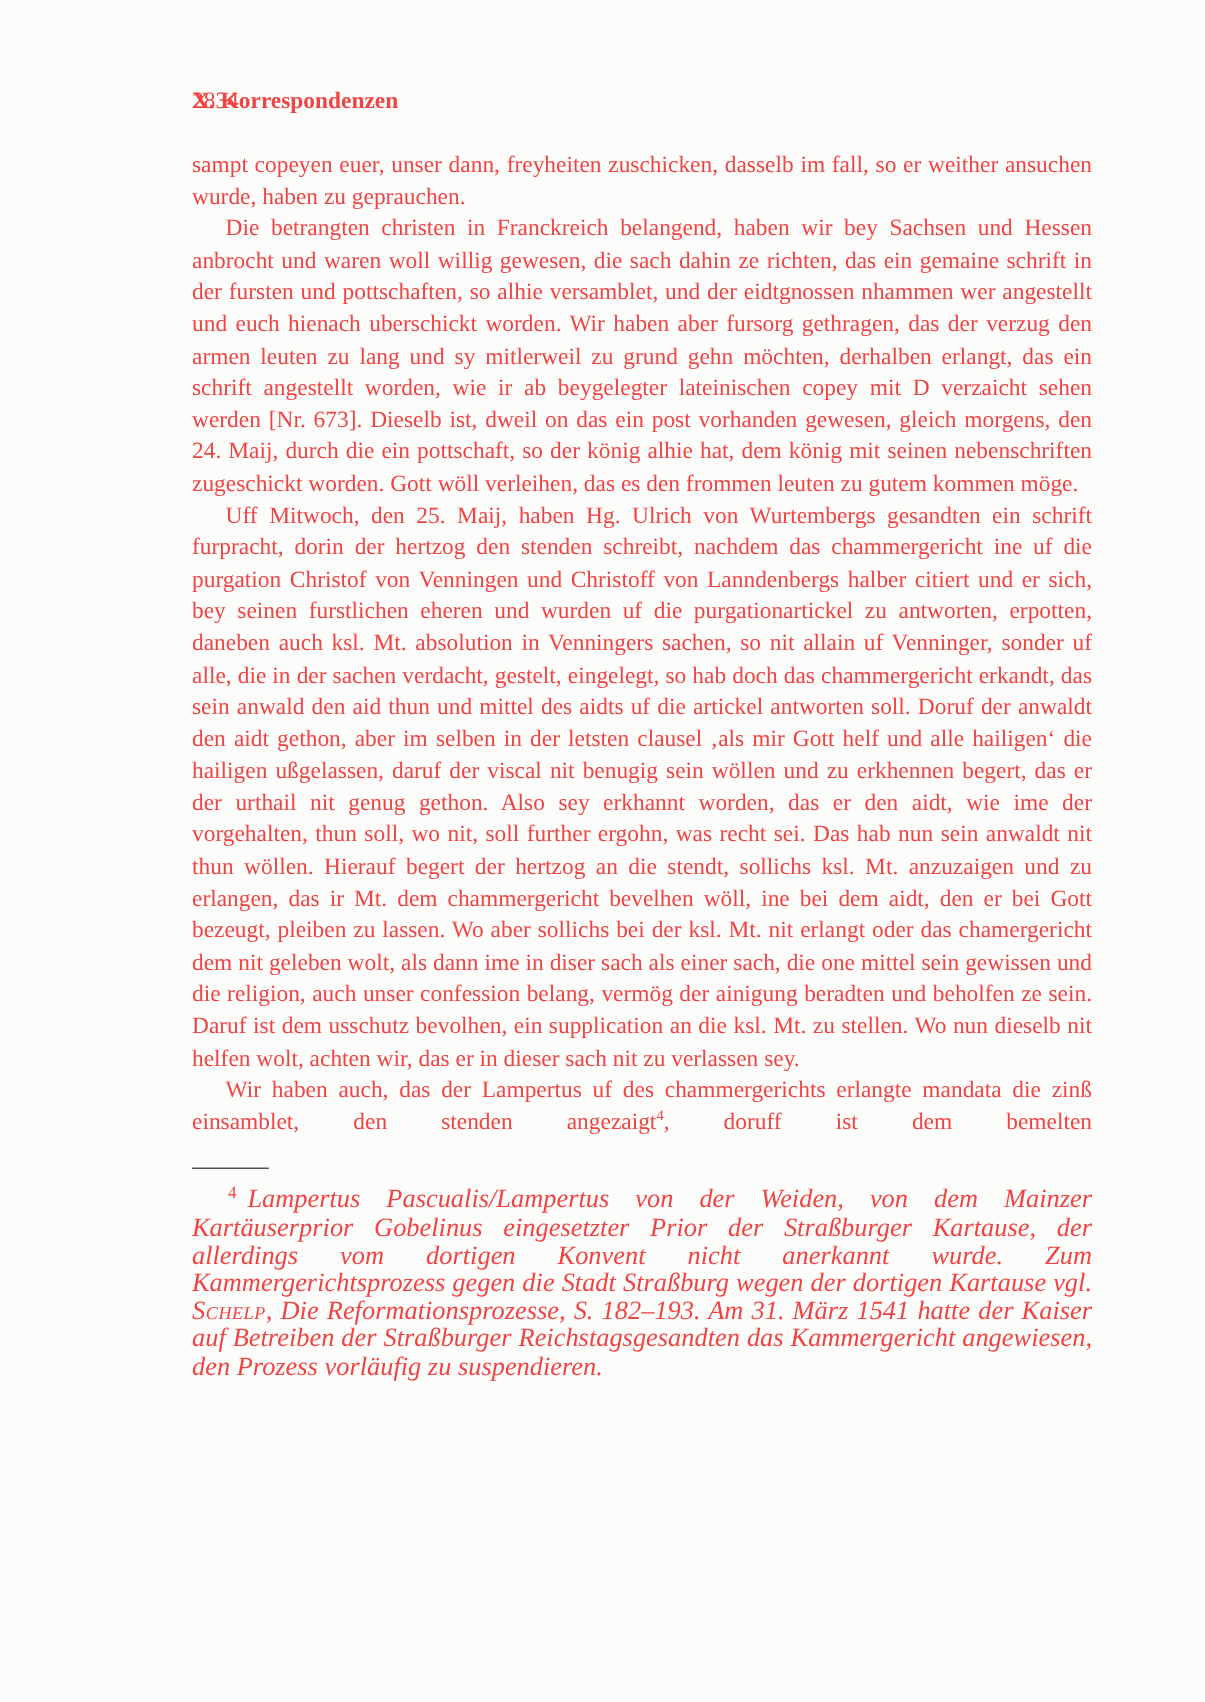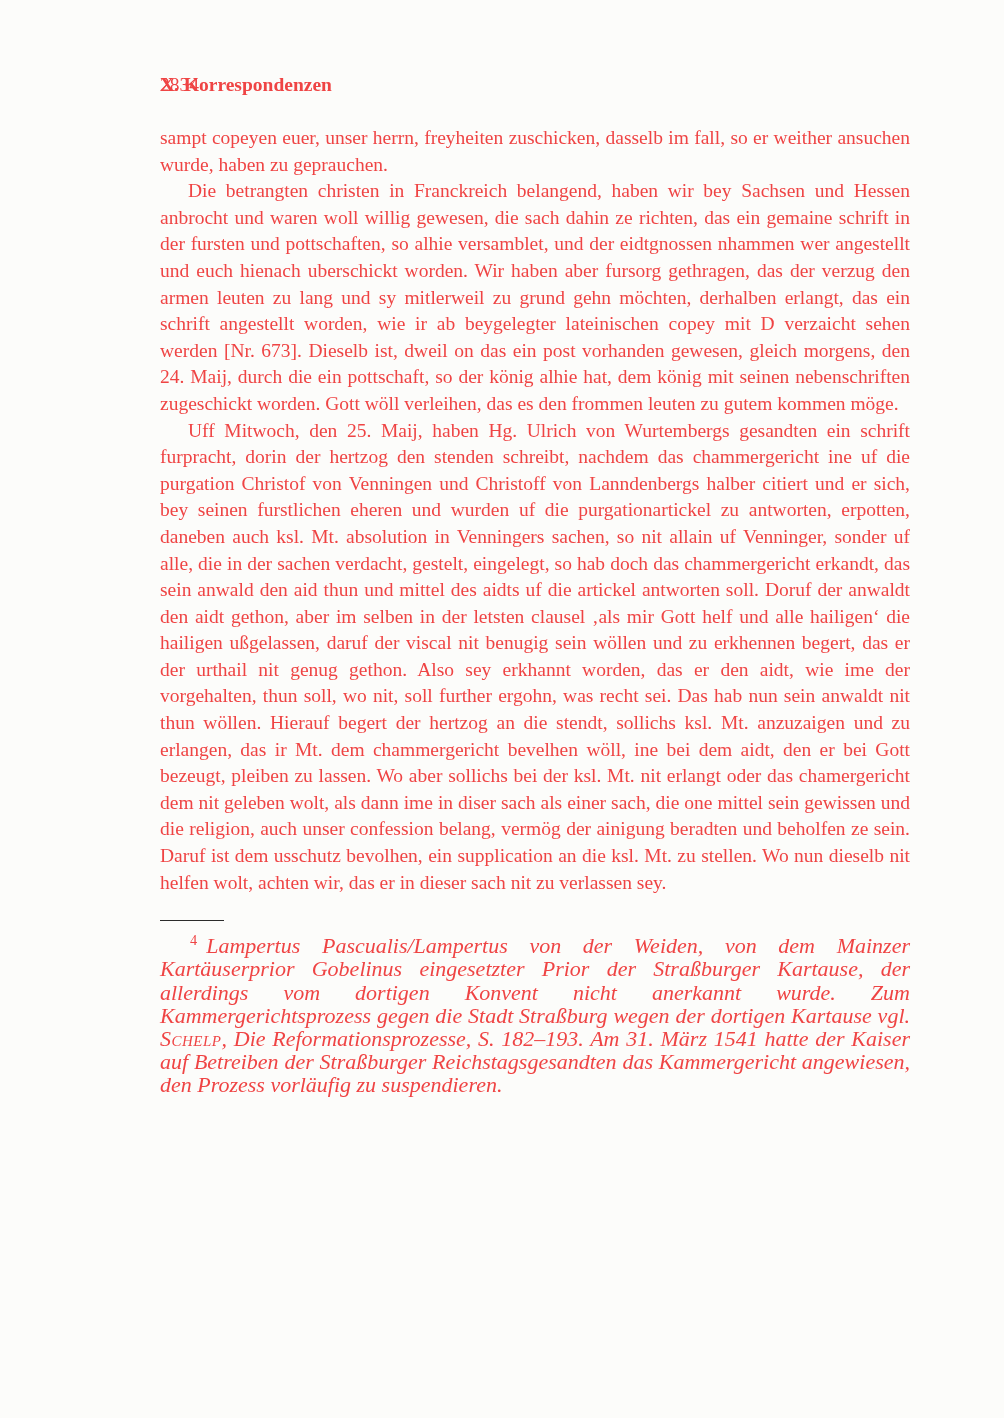--- a/index.html
+++ b/index.html
@@ -75,23 +75,24 @@
 <body>
 
 <div class="page">
 
   <header class="page-header">
     <span class="page-number">2834</span>
     <span class="running-title">X. Korrespondenzen</span>
   </header>
 
   <main class="body-text">
-    <p class="no-indent">sampt copeyen euer, unser herrn, freyheiten zuschicken, dasselb im fall, so er weither ansuchen wurde, haben zu geprauchen.</p>
+    <p class="no-indent">sampt copeyen euer, unser dann, freyheiten zuschicken, dasselb im fall, so er weither ansuchen wurde, haben zu geprauchen.</p>
     <p><span>Die betrangten christen in Franckreich belangend, haben wir bey Sachsen und Hessen anbrocht und waren woll willig gewesen, die sach dahin ze richten, das ein gemaine schrift in der fursten und pottschaften, so alhie versamblet, und der eidtgnossen nhammen wer angestellt und euch hienach uberschickt worden. Wir haben aber fursorg gethragen, das der verzug den armen leuten zu lang und sy mitlerweil zu grund gehn möchten, derhalben erlangt, das ein schrift angestellt worden, wie ir ab beygelegter lateinischen copey mit D verzaicht sehen werden </span><span class="italic">[Nr. 673]</span><span>. Dieselb ist, dweil on das ein post vorhanden gewesen, gleich morgens, den 24. Maij, durch die ein pottschaft, so der könig alhie hat, dem könig mit seinen nebenschriften zugeschickt worden. Gott wöll verleihen, das es den frommen leuten zu gutem kommen möge.</span></p>
     <p>Uff Mitwoch, den 25. Maij, haben Hg. Ulrich von Wurtembergs gesandten ein schrift furpracht, dorin der hertzog den stenden schreibt, nachdem das chammergericht ine uf die purgation Christof von Venningen und Christoff von Lanndenbergs halber citiert und er sich, bey seinen furstlichen eheren und wurden uf die purgationartickel zu antworten, erpotten, daneben auch ksl. Mt. absolution in Venningers sachen, so nit allain uf Venninger, sonder uf alle, die in der sachen verdacht, gestelt, eingelegt, so hab doch das chammergericht erkandt, das sein anwald den aid thun und mittel des aidts uf die artickel antworten soll. Doruf der anwaldt den aidt gethon, aber im selben in der letsten clausel ‚als mir Gott helf und alle hailigen‘ die hailigen ußgelassen, daruf der viscal nit benugig sein wöllen und zu erkhennen begert, das er der urthail nit genug gethon. Also sey erkhannt worden, das er den aidt, wie ime der vorgehalten, thun soll, wo nit, soll further ergohn, was recht sei. Das hab nun sein anwaldt nit thun wöllen. Hierauf begert der hertzog an die stendt, sollichs ksl. Mt. anzuzaigen und zu erlangen, das ir Mt. dem chammergericht bevelhen wöll, ine bei dem aidt, den er bei Gott bezeugt, pleiben zu lassen. Wo aber sollichs bei der ksl. Mt. nit erlangt oder das chamergericht dem nit geleben wolt, als dann ime in diser sach als einer sach, die one mittel sein gewissen und die religion, auch unser confession belang, vermög der ainigung beradten und beholfen ze sein. Daruf ist dem usschutz bevolhen, ein supplication an die ksl. Mt. zu stellen. Wo nun dieselb nit helfen wolt, achten wir, das er in dieser sach nit zu verlassen sey.</p>
+    <p class="justify-last"><span>Wir haben auch, das der Lampertus uf des chammergerichts erlangte mandata die zinß einsamblet, den stenden angezaigt</span><sup class="note-ref">4</sup><span>, doruff ist dem bemelten</span></p>
   </main>
 
   <footer>
     <div class="footnote-sep"></div>
     <p class="footnote"><sup class="fn-marker">4</sup><span>Lampertus Pascualis/Lampertus von der Weiden, von dem Mainzer Kartäuserprior Gobelinus eingesetzter Prior der Straßburger Kartause, der allerdings vom dortigen Konvent nicht anerkannt wurde. Zum Kammergerichtsprozess gegen die Stadt Straßburg wegen der dortigen Kartause vgl. </span><span class="smallcaps">Schelp</span><span>, Die Reformationsprozesse, S. 182–193. Am 31. März 1541 hatte der Kaiser auf Betreiben der Straßburger Reichstagsgesandten das Kammergericht angewiesen, den Prozess vorläufig zu suspendieren.</span></p>
   </footer>
 
 </div>
 
 </body></html>

